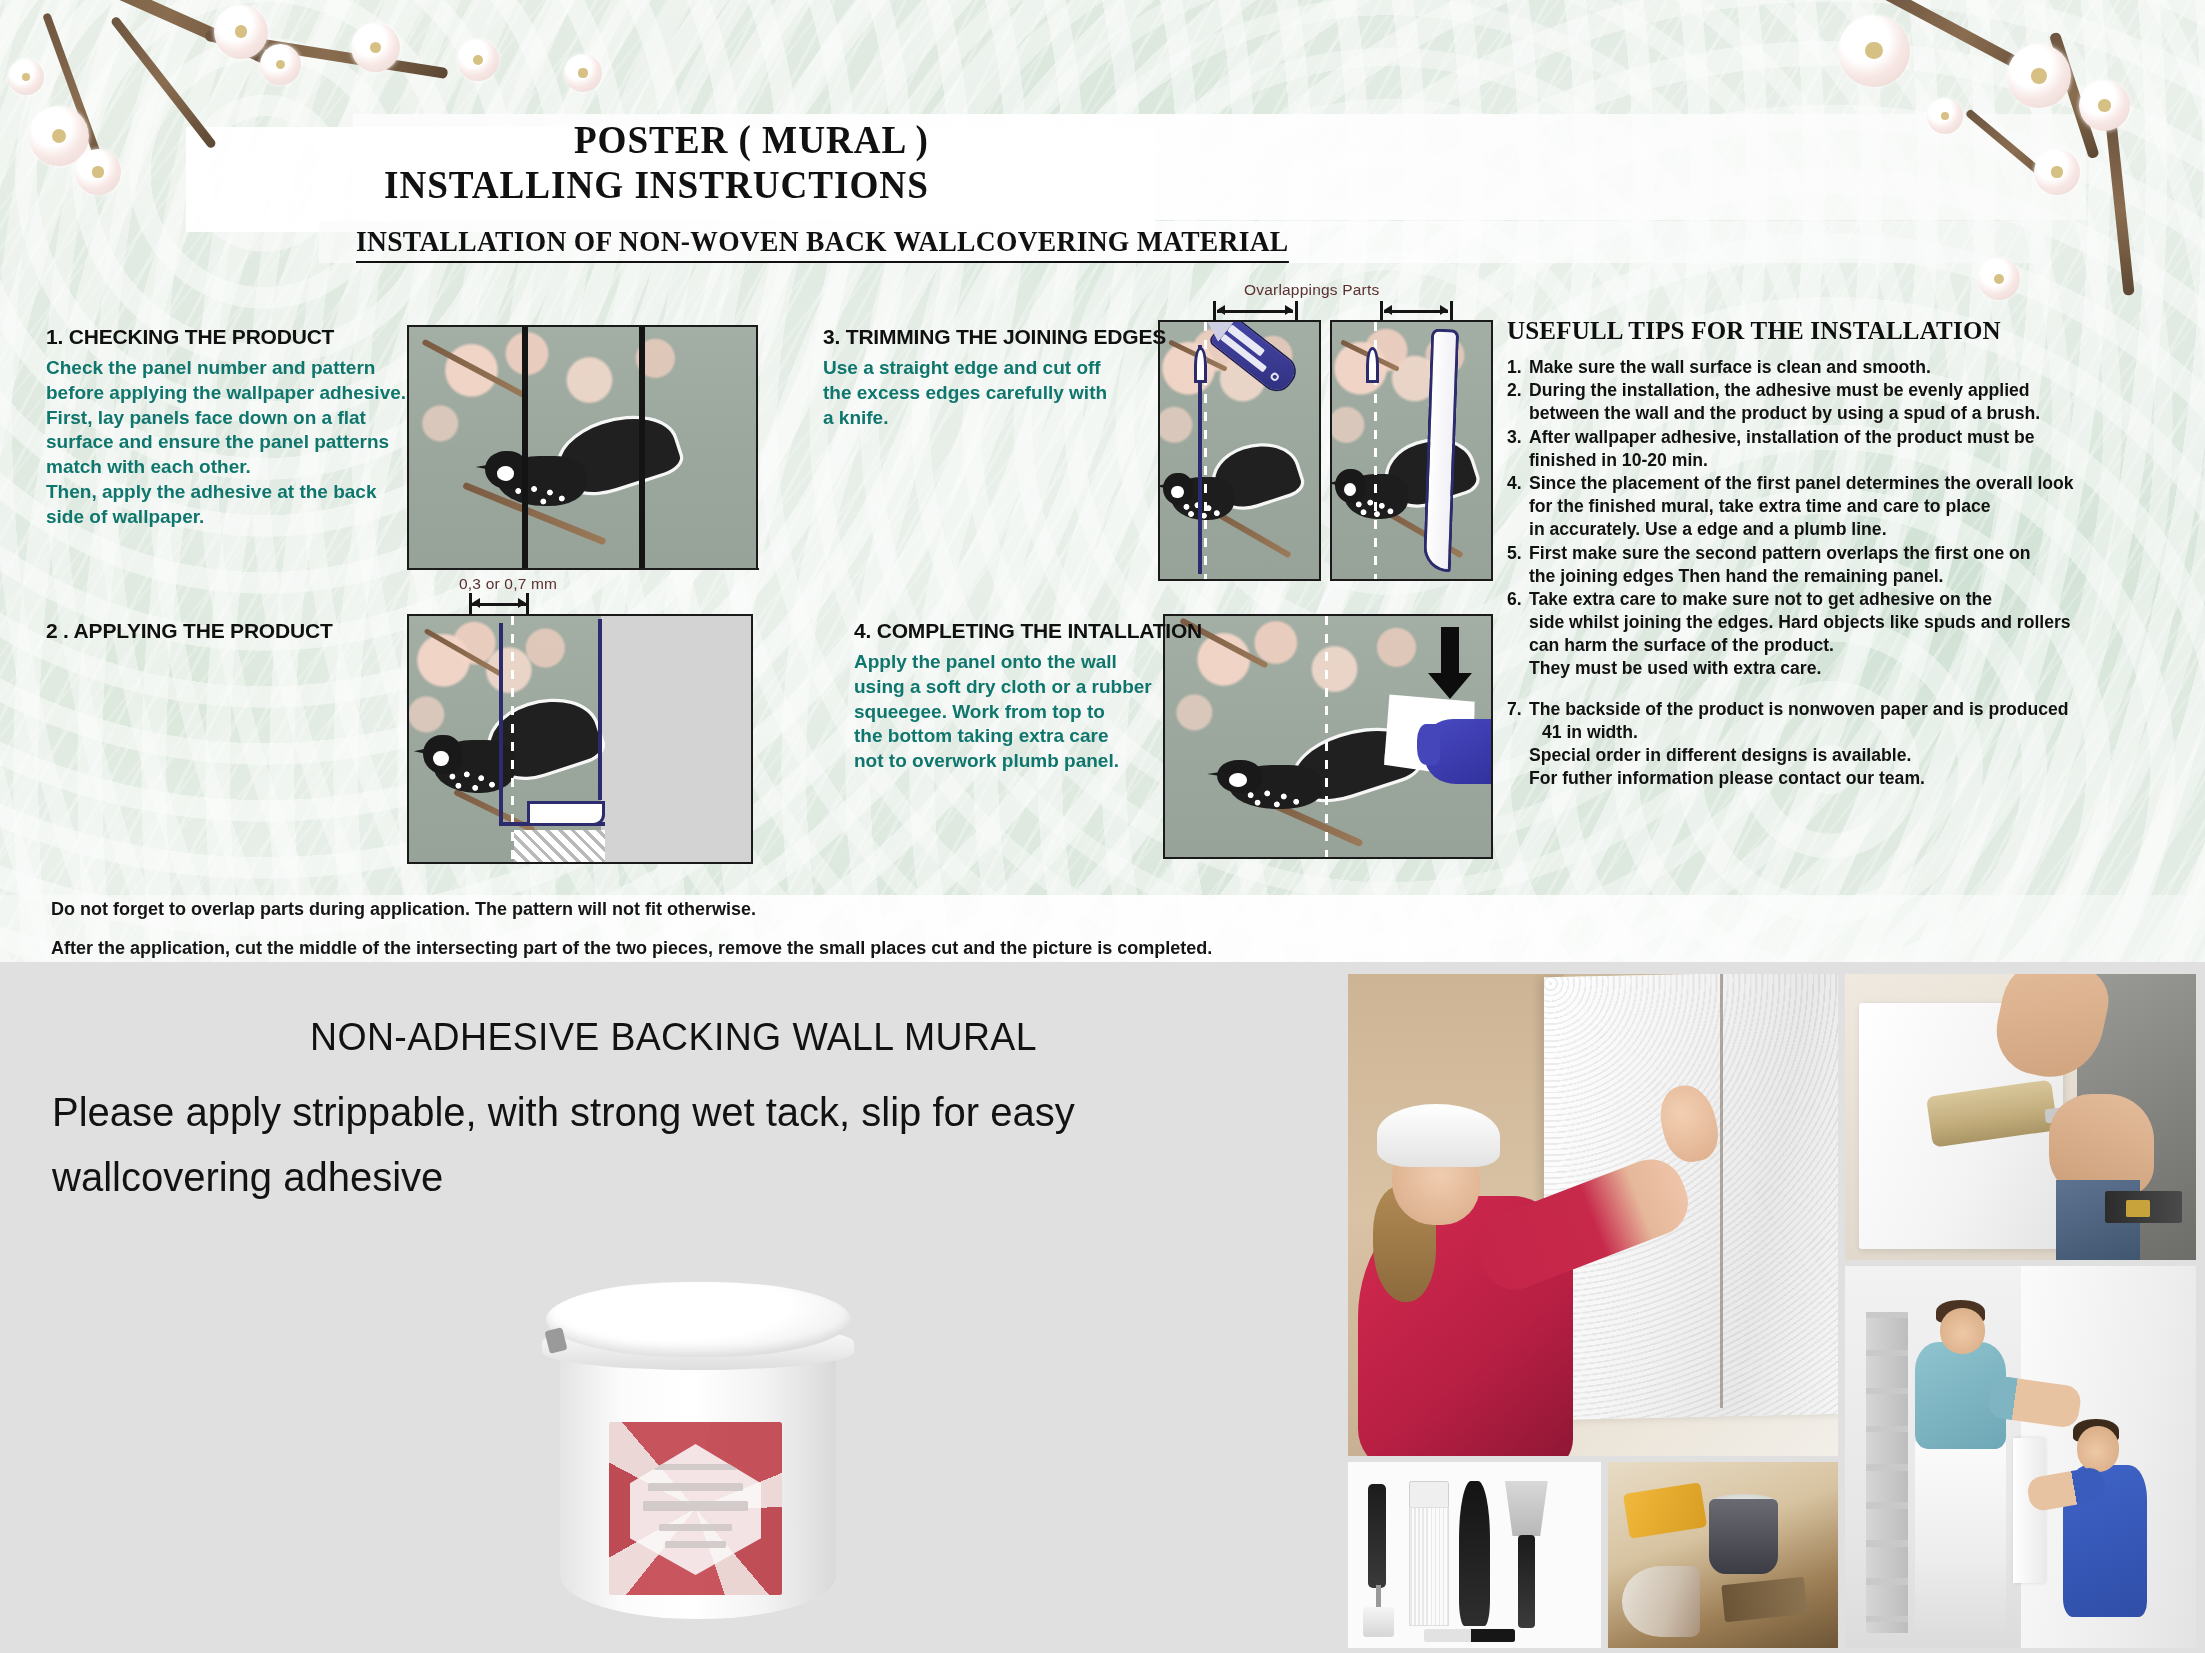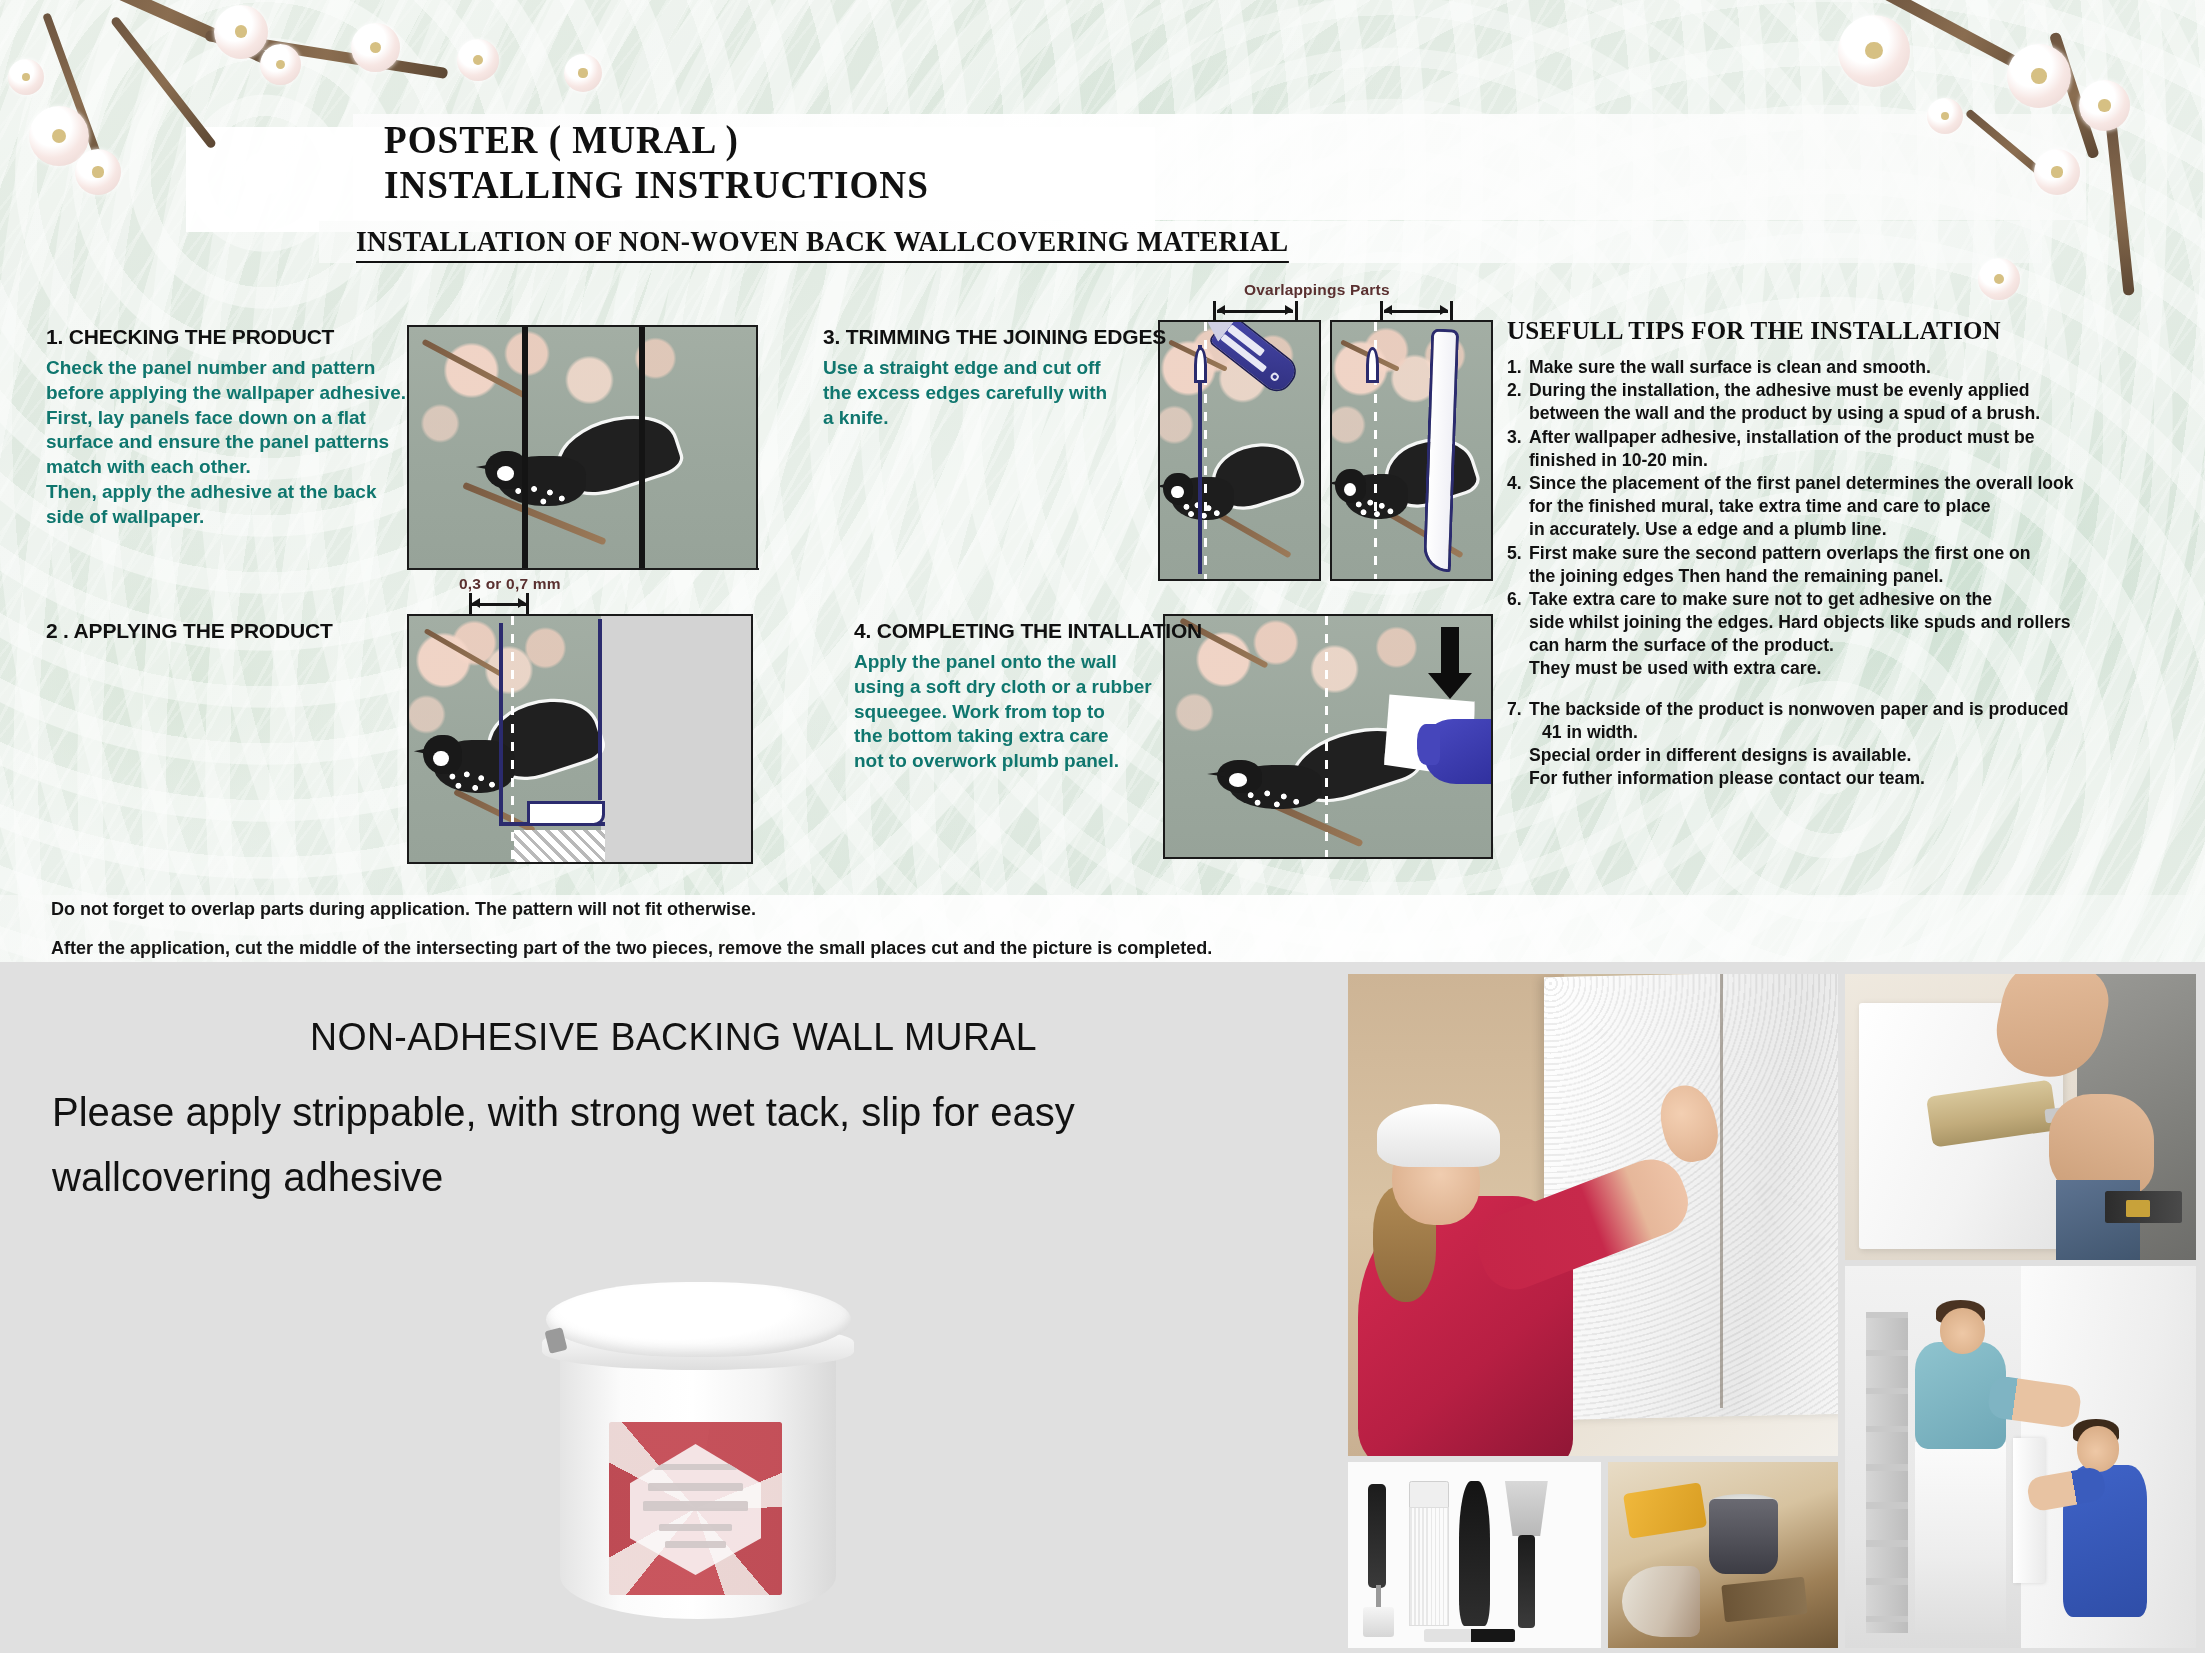--- a/index.html
+++ b/index.html
@@ -35,21 +35,21 @@
   }
 
   
   .banner-1 { position: absolute; left: 353px; top: 114px; width: 1733px; height: 106px;
               background: linear-gradient(90deg, rgba(252,252,252,.92), rgba(255,255,255,.98) 40%, rgba(250,251,250,.75)); }
   .banner-2 { position: absolute; left: 186px; top: 127px; width: 969px; height: 105px;
               background: rgba(255,255,255,.95); }
   .banner-3 { position: absolute; left: 319px; top: 221px; width: 1723px; height: 42px;
               background: linear-gradient(90deg, rgba(250,251,250,.72), rgba(255,255,255,.90) 45%, rgba(248,250,249,.55)); }
 
-  .title-block { position: absolute; left: 384px; top: 118px; z-index: 6; }
+  .title-block { position: absolute; left: 384px; top: 118px; z-index: 6; text-align: right; }
   .title-line {
     font-family: "Liberation Serif", serif; font-weight: 700;
     font-size: 40px; letter-spacing: 1px; color: #111;
     line-height: 1.12; white-space: nowrap;
     transform: scaleX(.93); transform-origin: left center;
   }
   .subtitle {
     position: absolute; left: 356px; top: 225px; z-index: 6;
     font-family: "Liberation Serif", serif; font-weight: 700;
     font-size: 29px; letter-spacing: 0.3px; color: #111;
@@ -115,21 +115,21 @@
 
   .panel-divider { position: absolute; top: 0; bottom: 0; width: 5.7px; background: #141414; }
   .panel-label { position: absolute; color: #fff; font-size: 18px; font-weight: 700;
                  text-shadow: 0 0 3.3px rgba(0,0,0,.45); white-space: nowrap; z-index: 4; }
 
   .dashline { position: absolute; top: 0; bottom: 0; width: 3.3px;
               background: repeating-linear-gradient(180deg,#fff 0 9px, transparent 9px 18px); }
   .bluerule { position: absolute; background: #2b2b6e; }
 
   
-  .ann-label { position: absolute; font-size: 15.5px; font-weight: 700; color: #5a3030;
+  .ann-label { position: absolute; font-size: 15.5px; font-weight: 400; color: #5a3030;
                letter-spacing: 0.2px; white-space: nowrap; z-index: 8; }
   .ann-arrow { position: absolute; height: 2.5px; background: #151515; z-index: 8; }
   .ann-arrow::before, .ann-arrow::after {
     content:""; position:absolute; top:-4.9px; width:0; height:0; border-top:5.7px solid transparent; border-bottom:5.7px solid transparent; }
   .ann-arrow::before { left:0; border-right:8.2px solid #151515; }
   .ann-arrow::after  { right:0; border-left:8.2px solid #151515; }
   .ann-tick { position: absolute; width: 2.5px; height: 21px; background: #151515; z-index: 8; }
 
   
   .tips { position: absolute; left: 1507px; top: 317px; width: 653px; z-index: 7; }

